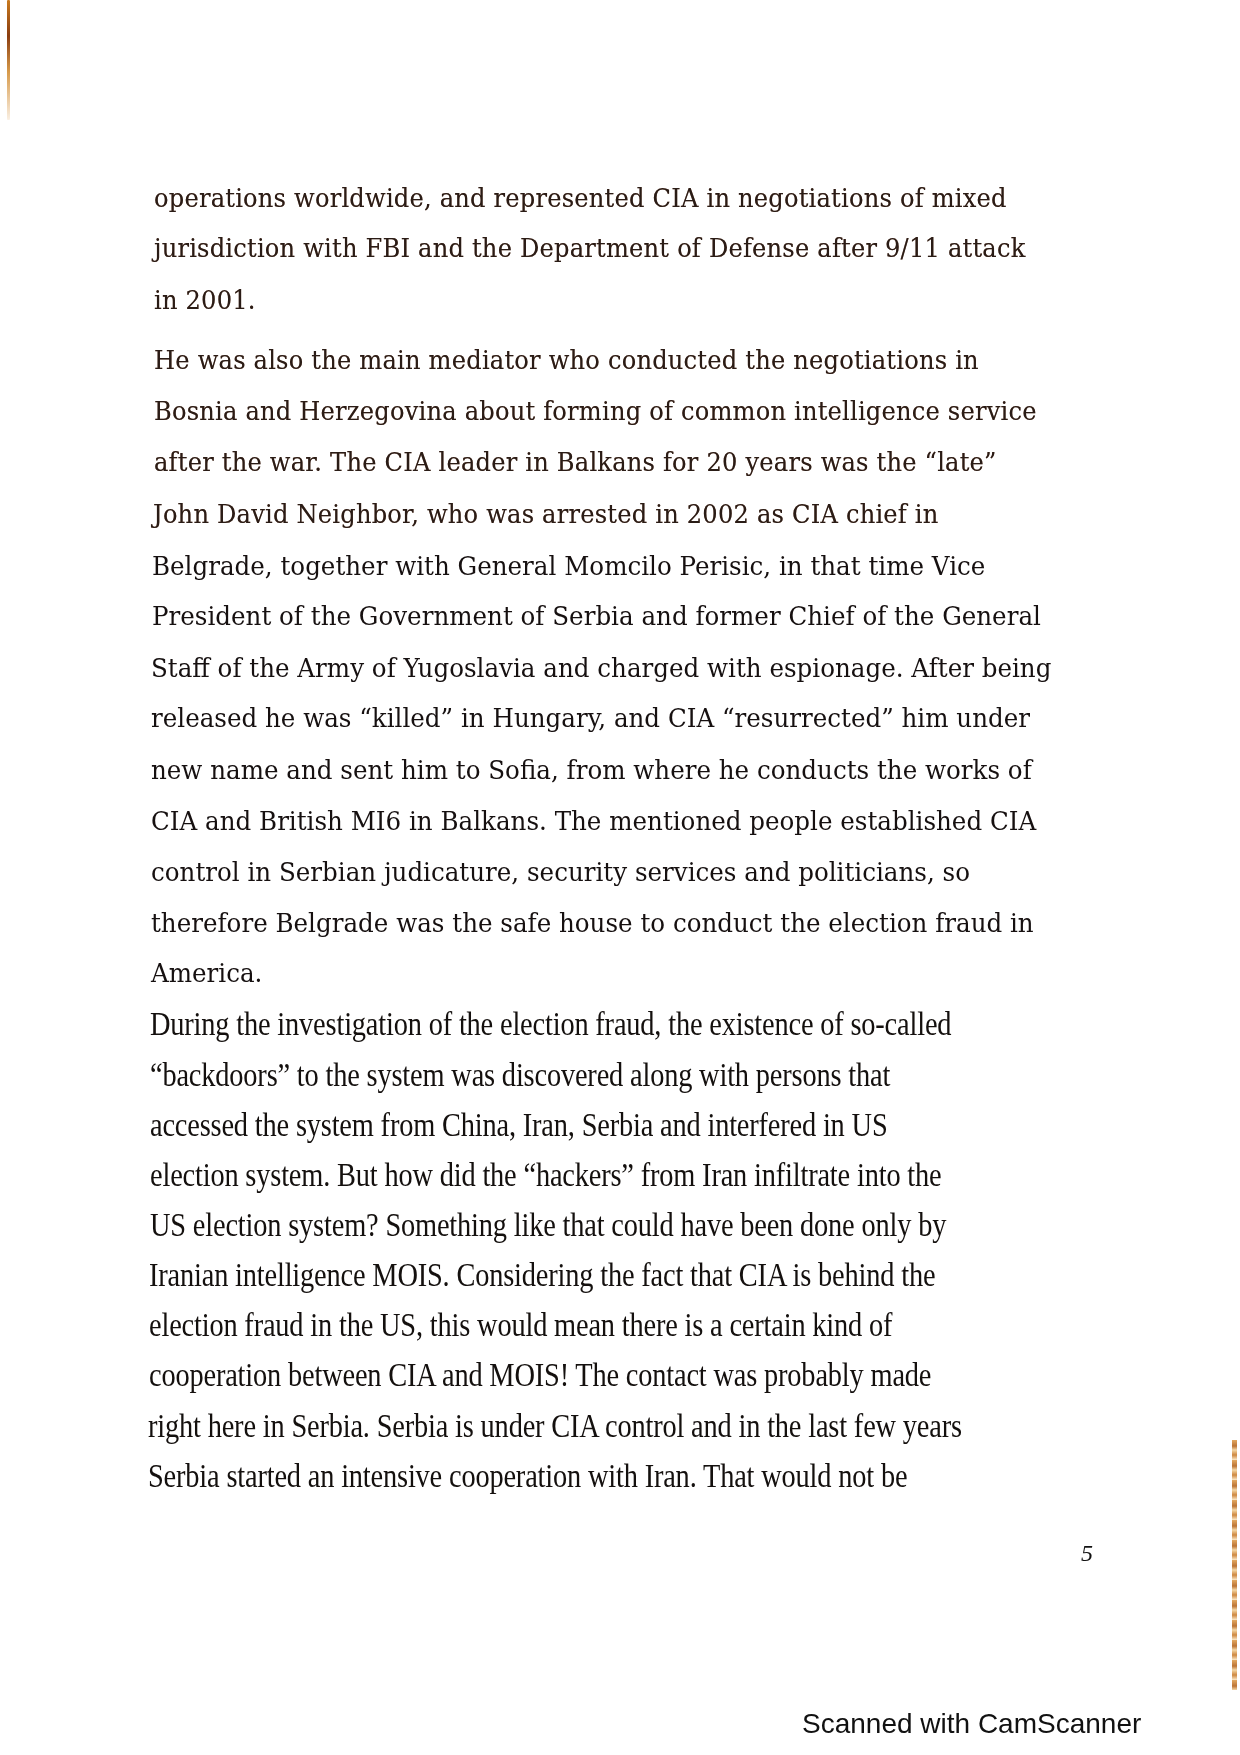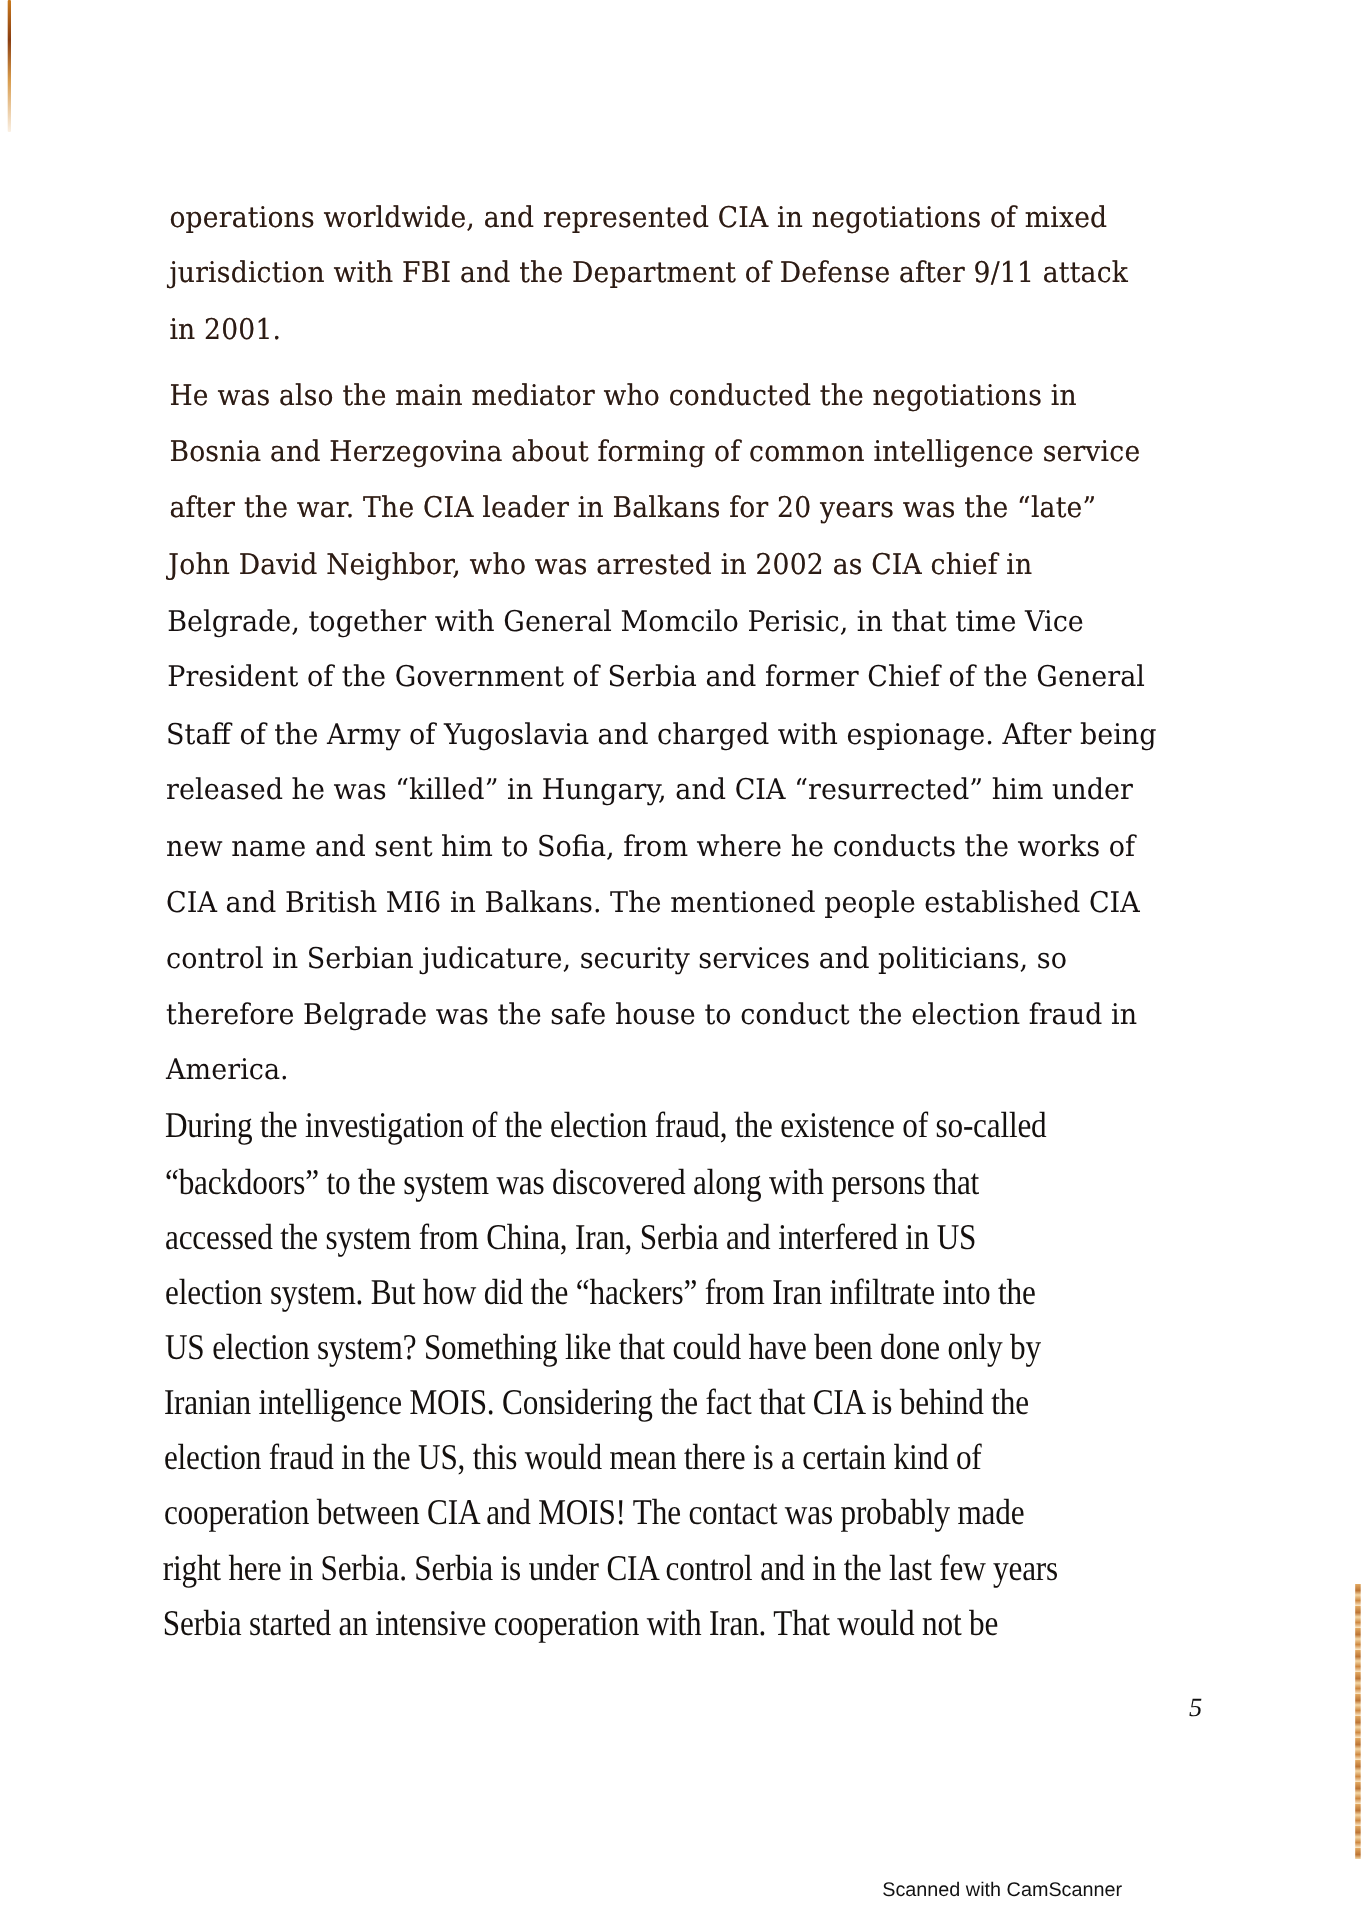--- a/index.html
+++ b/index.html
@@ -71,21 +71,21 @@
       left: 1081px; top: 1540px;
       font-family: "Liberation Serif", serif;
       font-style: italic;
       font-size: 24px;
       color: #111;
     }
     .footer {
       position: absolute;
       left: 802px; top: 1708px;
       font-family: "Liberation Sans", "DejaVu Sans", sans-serif;
-      font-size: 18px;
+      font-size: 28px;
       color: #111;
     }
   </style>
 </head>
 <body>
 
 <div class="page">
   <div class="edge-left"></div>
   <div class="edge-right"></div>
 

